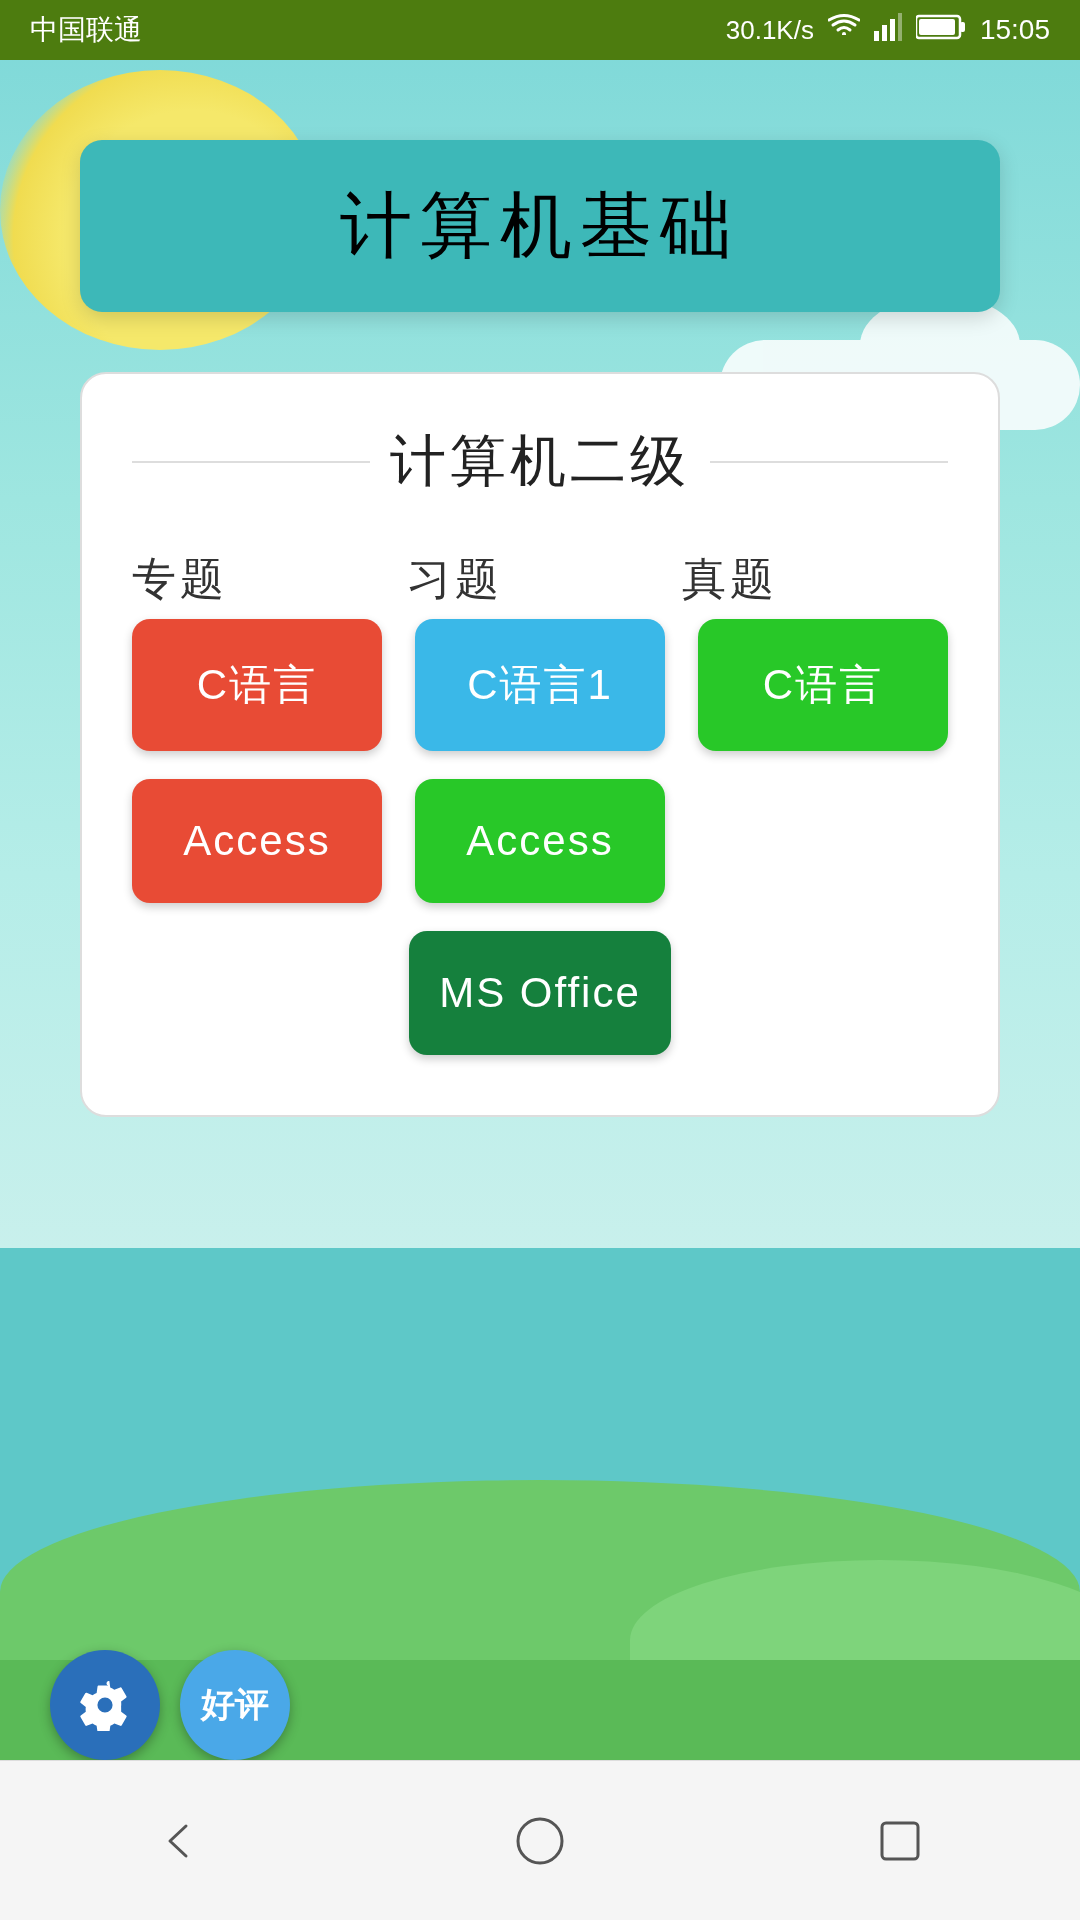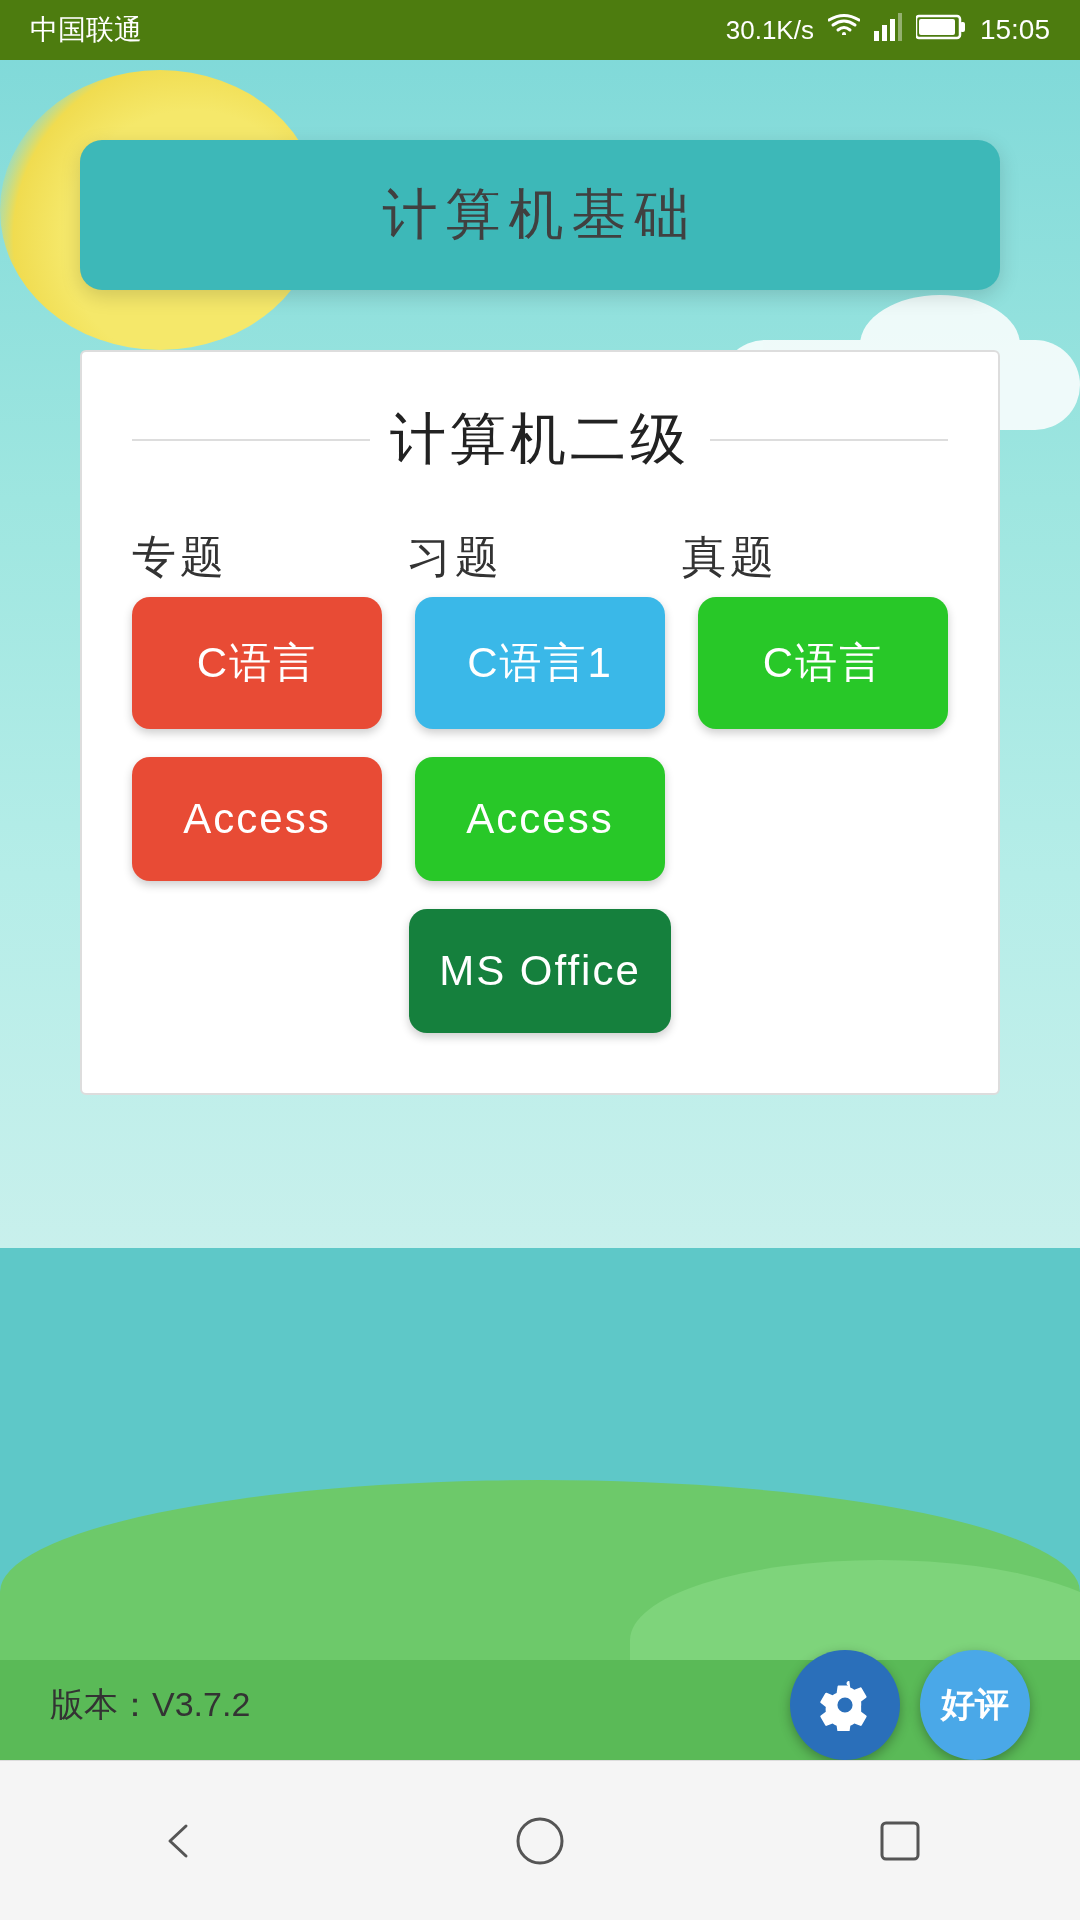--- a/index.html
+++ b/index.html
@@ -146,31 +146,31 @@
     #title-banner {
       width: 920px;
       background: #3db8b8;
       border-radius: 22px;
       padding: 38px 60px;
       text-align: center;
       box-shadow: 0 6px 20px rgba(0,0,0,0.15);
       margin-bottom: 60px;
     }
     #title-banner .banner-text {
-      color: #404040;
-      font-size: 55px;
+      color: #000000;
+      font-size: 72px;
       font-weight: 400;
       letter-spacing: 8px;
     }
 
     
     #card {
       width: 920px;
       background: white;
-      border-radius: 6px;
+      border-radius: 26px;
       border: 2px solid #ddd;
       padding: 50px 50px 60px 50px;
       position: relative;
     }
 
     
     .card-title-wrapper {
       display: flex;
       align-items: center;
       justify-content: center;
@@ -395,21 +395,20 @@
       <button class="grid-btn btn-green">Access</button>
     </div>
 
     <div class="msoffice-wrapper">
       <button class="btn-msoffice">MS Office</button>
     </div>
   </div>
 </div>
 
 <div id="footer">
-  <span class="version-text">版本：V3.7.2</span>
   <div class="footer-buttons">
 
     <button class="footer-btn-circle btn-settings">
       <svg class="gear-svg" viewBox="0 0 24 24" xmlns="http://www.w3.org/2000/svg">
         <path d="M12 15.5A3.5 3.5 0 0 1 8.5 12 3.5 3.5 0 0 1 12 8.5a3.5 3.5 0 0 1 3.5 3.5 3.5 3.5 0 0 1-3.5 3.5m7.43-2.92c.04-.34.07-.68.07-1.08s-.03-.74-.07-1.08l2.32-1.82c.21-.16.27-.45.13-.68l-2.2-3.82c-.13-.23-.42-.31-.65-.23l-2.74 1.1c-.57-.44-1.18-.81-1.87-1.07l-.42-2.92A.546.546 0 0 0 13.5 3h-4.4c-.28 0-.52.21-.55.5l-.41 2.91c-.69.26-1.31.63-1.87 1.07L3.53 6.38c-.23-.08-.52 0-.65.23L.68 10.43c-.14.23-.08.52.13.68l2.32 1.82c-.04.34-.07.69-.07 1.07s.03.73.07 1.07L.81 16.89c-.21.16-.27.45-.13.68l2.2 3.82c.13.23.42.31.65.23l2.74-1.1c.57.44 1.18.81 1.87 1.07l.41 2.92c.03.29.27.5.55.5h4.4c.28 0 .52-.21.55-.5l.41-2.92c.69-.26 1.31-.63 1.87-1.07l2.74 1.1c.23.08.52 0 .65-.23l2.2-3.82c.14-.23.08-.52-.13-.68l-2.32-1.82z"></path>
       </svg>
     </button>
 
     <button class="footer-btn-circle btn-review">
       <span style="font-size:34px; font-weight:600;">好评</span>

